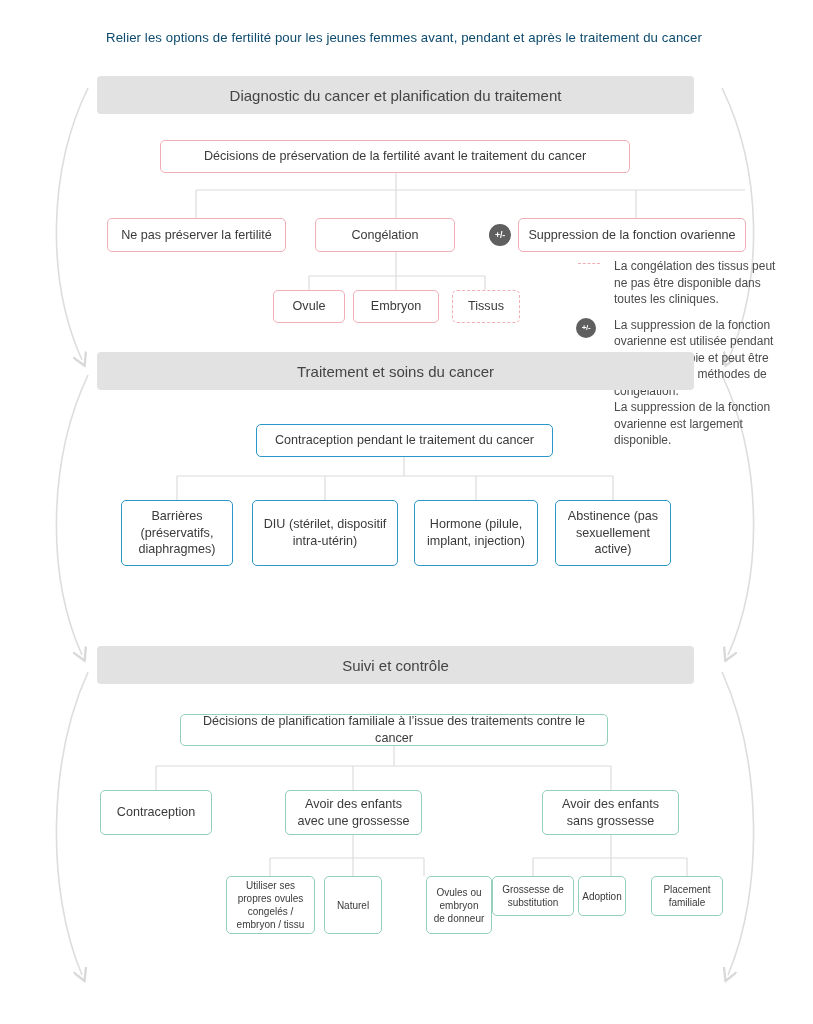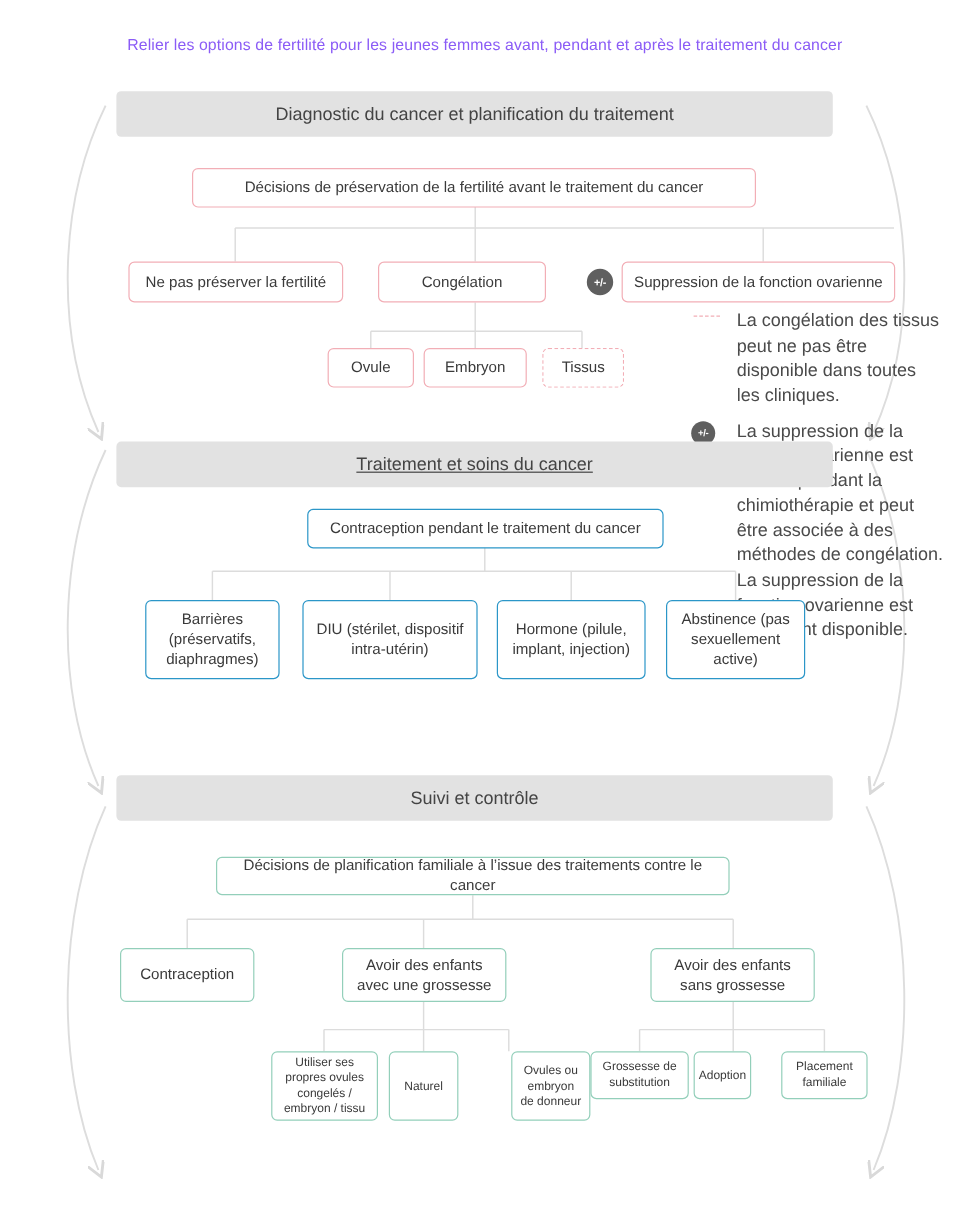--- a/index.html
+++ b/index.html
@@ -16,21 +16,21 @@
     background: #ffffff;
   }
   #arcs { position: absolute; left: 0; top: 0; width: 813px; height: 1024px; pointer-events: none; }
   #lines { position: absolute; left: 0; top: 0; width: 813px; height: 1024px; pointer-events: none; }
 
   .title {
     position: absolute;
     left: 0; top: 30px; width: 808px;
     text-align: center;
     font-size: 13.2px;
-    color: #8b5cf6;
+    color: #0c4a6e;
     letter-spacing: .1px;
   }
 
   .band {
     position: absolute;
     background: #e2e2e2;
     border-radius: 4px;
     display: flex; align-items: center; justify-content: center;
     color: #444444;
     font-size: 15px;
@@ -64,21 +64,21 @@
     font-size: 9px;
     font-weight: bold;
     display: flex; align-items: center; justify-content: center;
     z-index: 5;
     letter-spacing: -0.3px;
   }
 
   .legend { position: absolute; left: 574px; top: 258px; width: 212px; }
   .legend-row { position: relative; margin-bottom: 9px; }
   .legend-text {
-    font-size: 15px;
+    font-size: 12px;
     color: #4a4a4a;
     line-height: 1.38;
     padding-left: 40px;
     white-space: pre-line;
   }
   .dash-mark {
     position: absolute; left: 4px; top: 5px;
     width: 22px; height: 0;
     border-top: 1.4px dashed #f2aeb6;
   }
@@ -192,21 +192,21 @@
       <span class="dash-mark"></span>
       <div class="legend-text">La congélation des tissus peut ne pas être disponible dans toutes les cliniques.</div>
     </div>
     <div class="legend-row">
       <span class="badge-mark">+/-</span>
       <div class="legend-text">La suppression de la fonction ovarienne est utilisée pendant la chimiothérapie et peut être associée à des méthodes de congélation.
 La suppression de la fonction ovarienne est largement disponible.</div>
     </div>
   </div>
 
-  <div class="band" style="left:97px; top:368px; width:597px; height:38px;text-decoration:underline;">
+  <div class="band" style="left:97px; top:352px; width:597px; height:38px;">
     <span>Traitement et soins du cancer</span>
   </div>
 
   <div class="node blue" style="left:256px; top:424px; width:297px; height:33px;">
     <span>Contraception pendant le traitement du cancer</span>
   </div>
 
   <div class="node blue" style="left:121px; top:500px; width:112px; height:66px;">
     <span>Barrières (préservatifs, diaphragmes)</span>
   </div>

